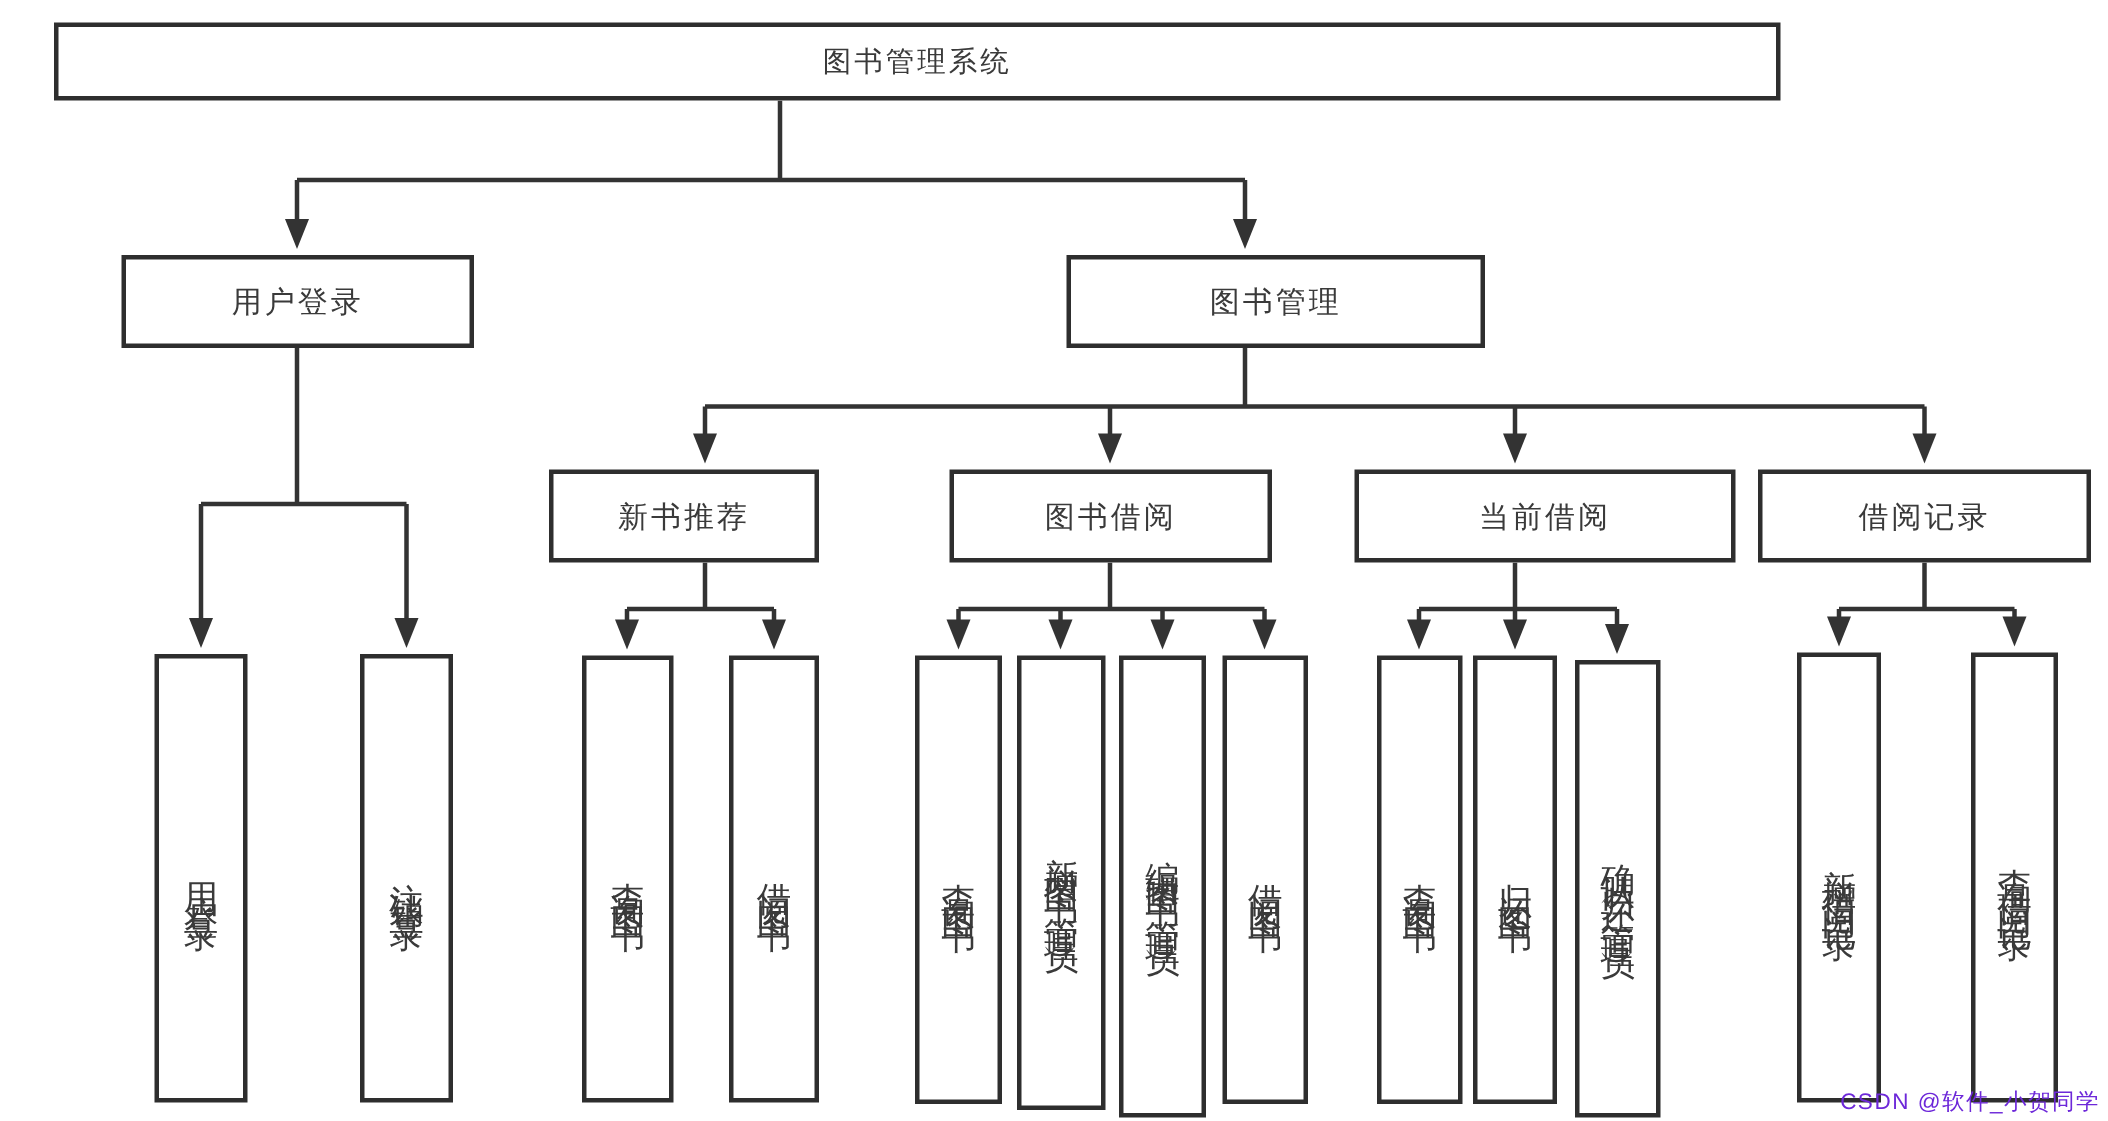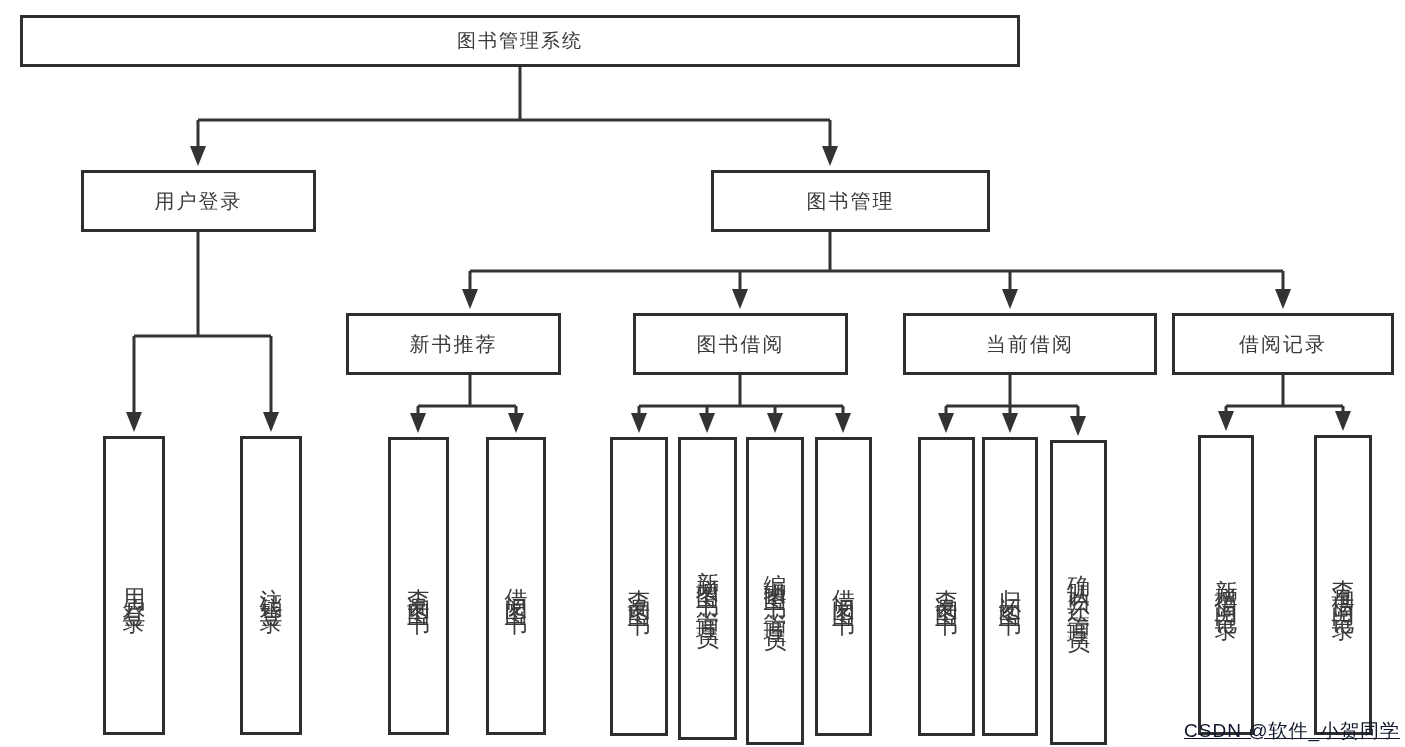--- a/index.html
+++ b/index.html
@@ -53,26 +53,25 @@
   .vnode span {
     writing-mode: vertical-rl;
     font-size: 23px;
     letter-spacing: 8px;
     line-height: 1;
   }
   .watermark {
     position: absolute;
     right: 5px;
     bottom: 3px;
-    font-size: 19px;
-    color: #0f172a;
+    font-size: 15px;
+    color: #6d28d9;
     letter-spacing: 1px;
     white-space: nowrap;
     z-index: 5;
-    text-decoration: underline;
   }
 </style>
 </head>
 <body>
 
 <div class="canvas">
 
   <svg class="connectors" viewBox="0 0 1405 747" xmlns="http://www.w3.org/2000/svg">
 
     <path d="M520 67 V120 M198 120 H830 M198 120 V150 M830 120 V150"></path>
@@ -102,32 +101,32 @@
     <path d="M1010 375 V406 M946 406 H1078 M946 406 V419 M1010 406 V419 M1078 406 V422"></path>
     <polygon points="938,413 954,413 946,433"></polygon>
     <polygon points="1002,413 1018,413 1010,433"></polygon>
     <polygon points="1070,416 1086,416 1078,436"></polygon>
 
     <path d="M1283 375 V406 M1226 406 H1343 M1226 406 V417 M1343 406 V417"></path>
     <polygon points="1218,411 1234,411 1226,431"></polygon>
     <polygon points="1335,411 1351,411 1343,431"></polygon>
   </svg>
 
-  <div class="node hnode root-node" style="left:20px; top:15px; width:1000px; height:52px;">
+  <div class="node hnode root-node" style="left:36px; top:15px; width:1151px; height:52px;">
     <span>图书管理系统</span>
   </div>
 
   <div class="node hnode" style="left:81px; top:170px; width:235px; height:62px;">
     <span>用户登录</span>
   </div>
   <div class="node hnode" style="left:711px; top:170px; width:279px; height:62px;">
     <span>图书管理</span>
   </div>
 
-  <div class="node hnode" style="left:346px; top:313px; width:215px; height:62px;text-align:right;">
+  <div class="node hnode" style="left:366px; top:313px; width:180px; height:62px;text-align:right;">
     <span>新书推荐</span>
   </div>
   <div class="node hnode" style="left:633px; top:313px; width:215px; height:62px;">
     <span>图书借阅</span>
   </div>
   <div class="node hnode" style="left:903px; top:313px; width:254px; height:62px;">
     <span>当前借阅</span>
   </div>
   <div class="node hnode" style="left:1172px; top:313px; width:222px; height:62px;">
     <span>借阅记录</span>

